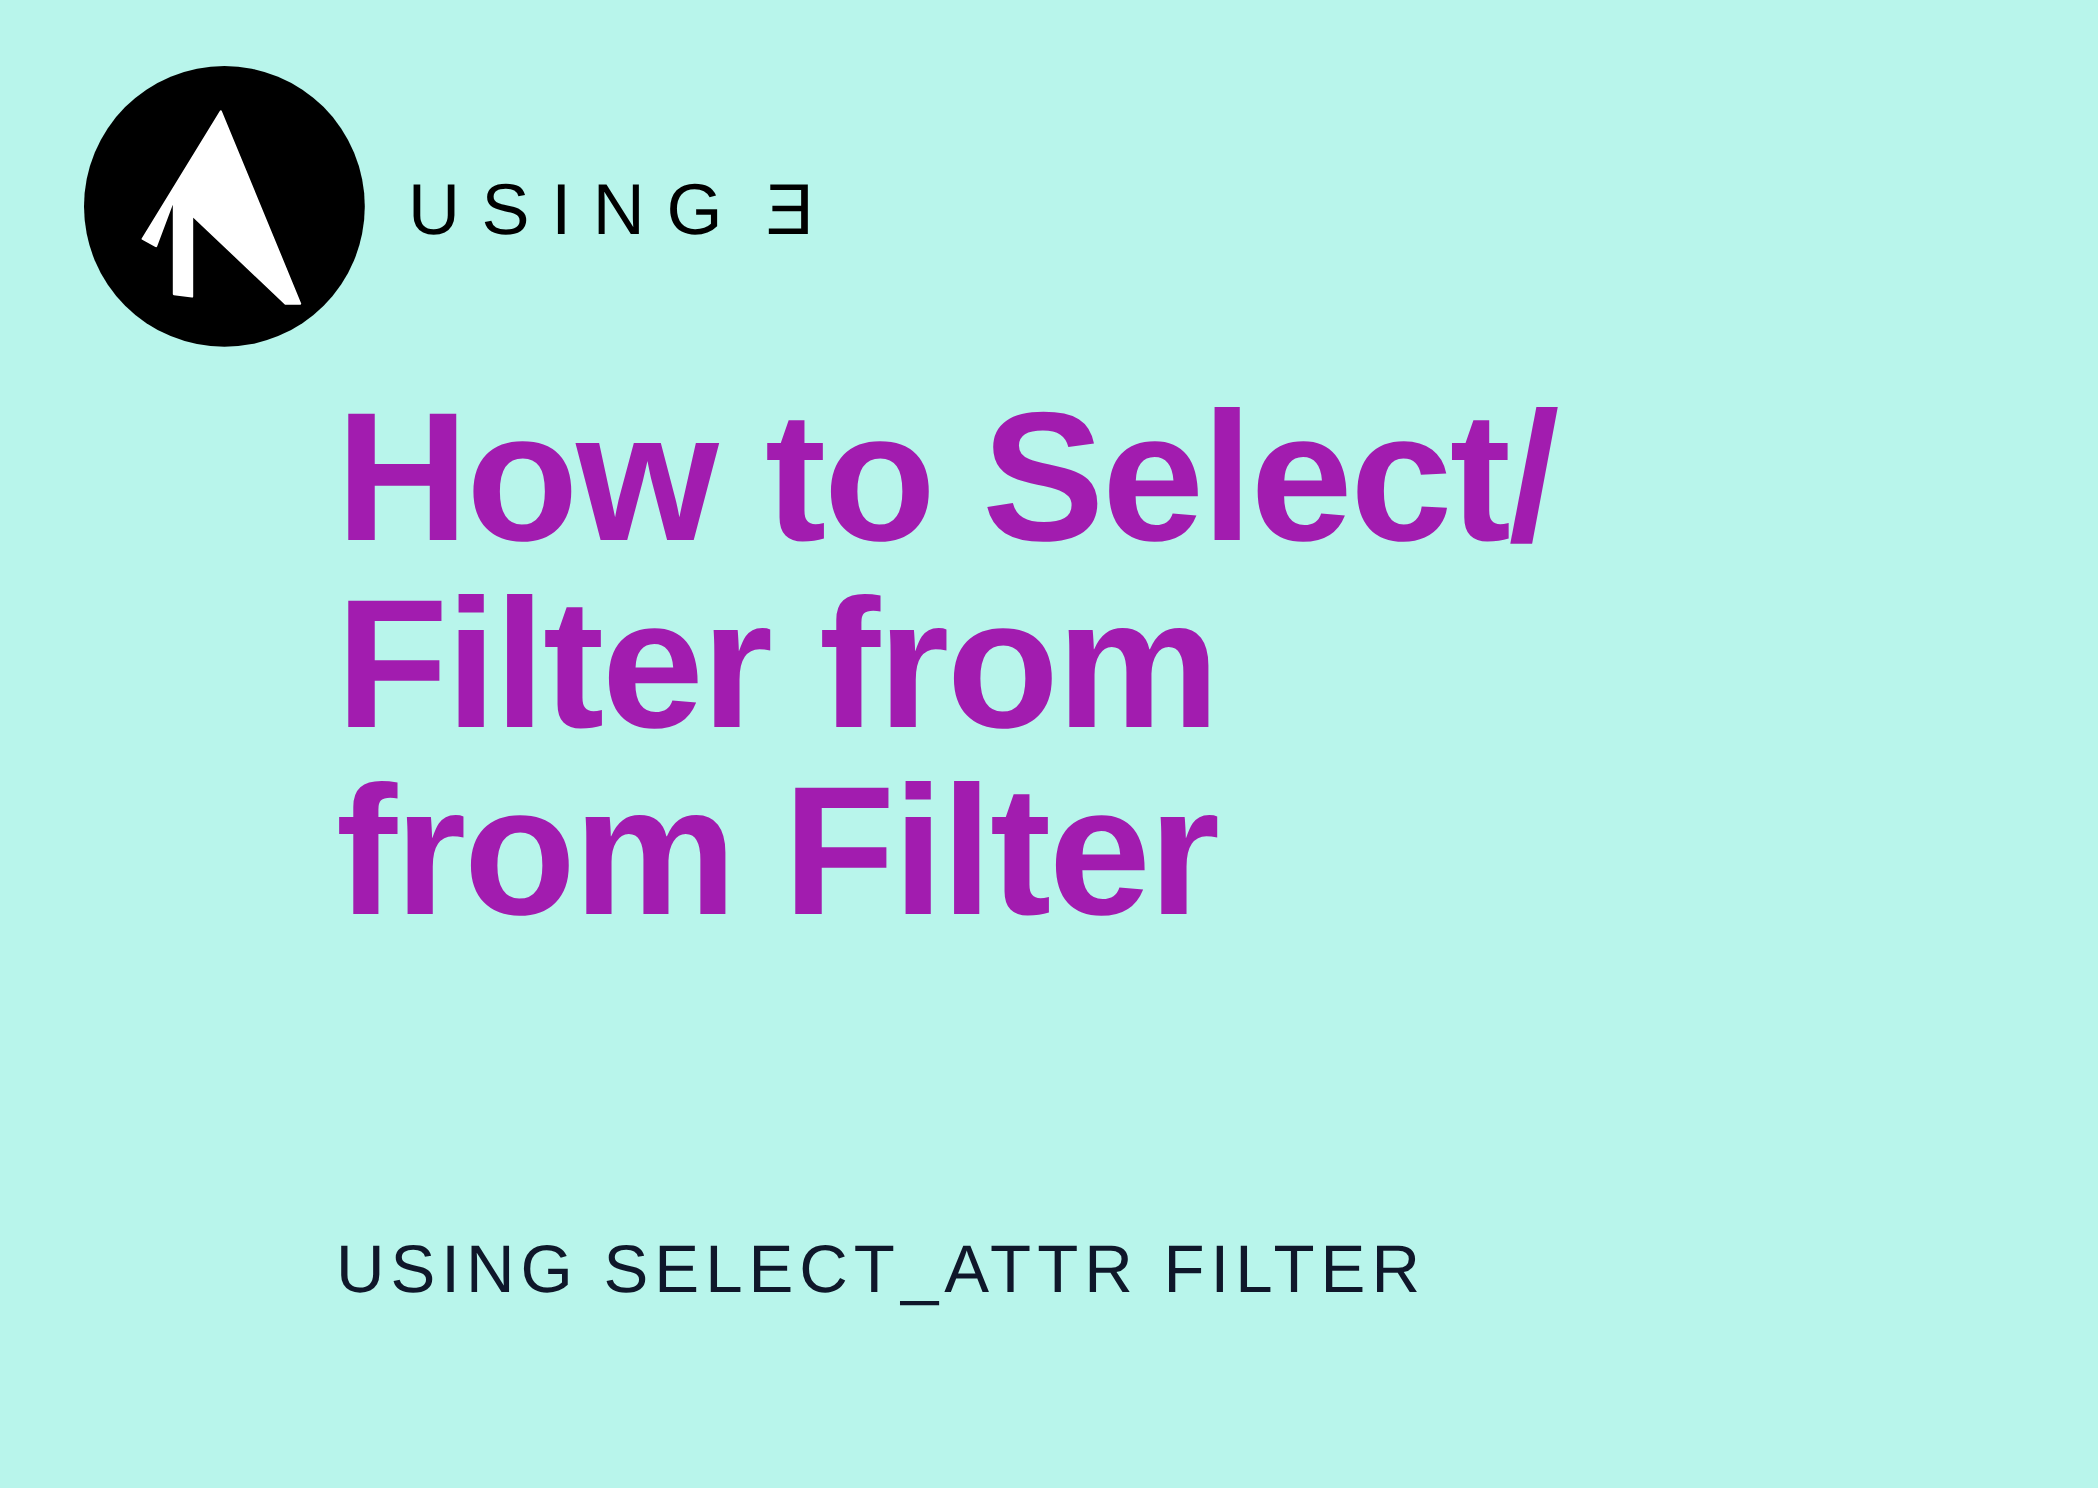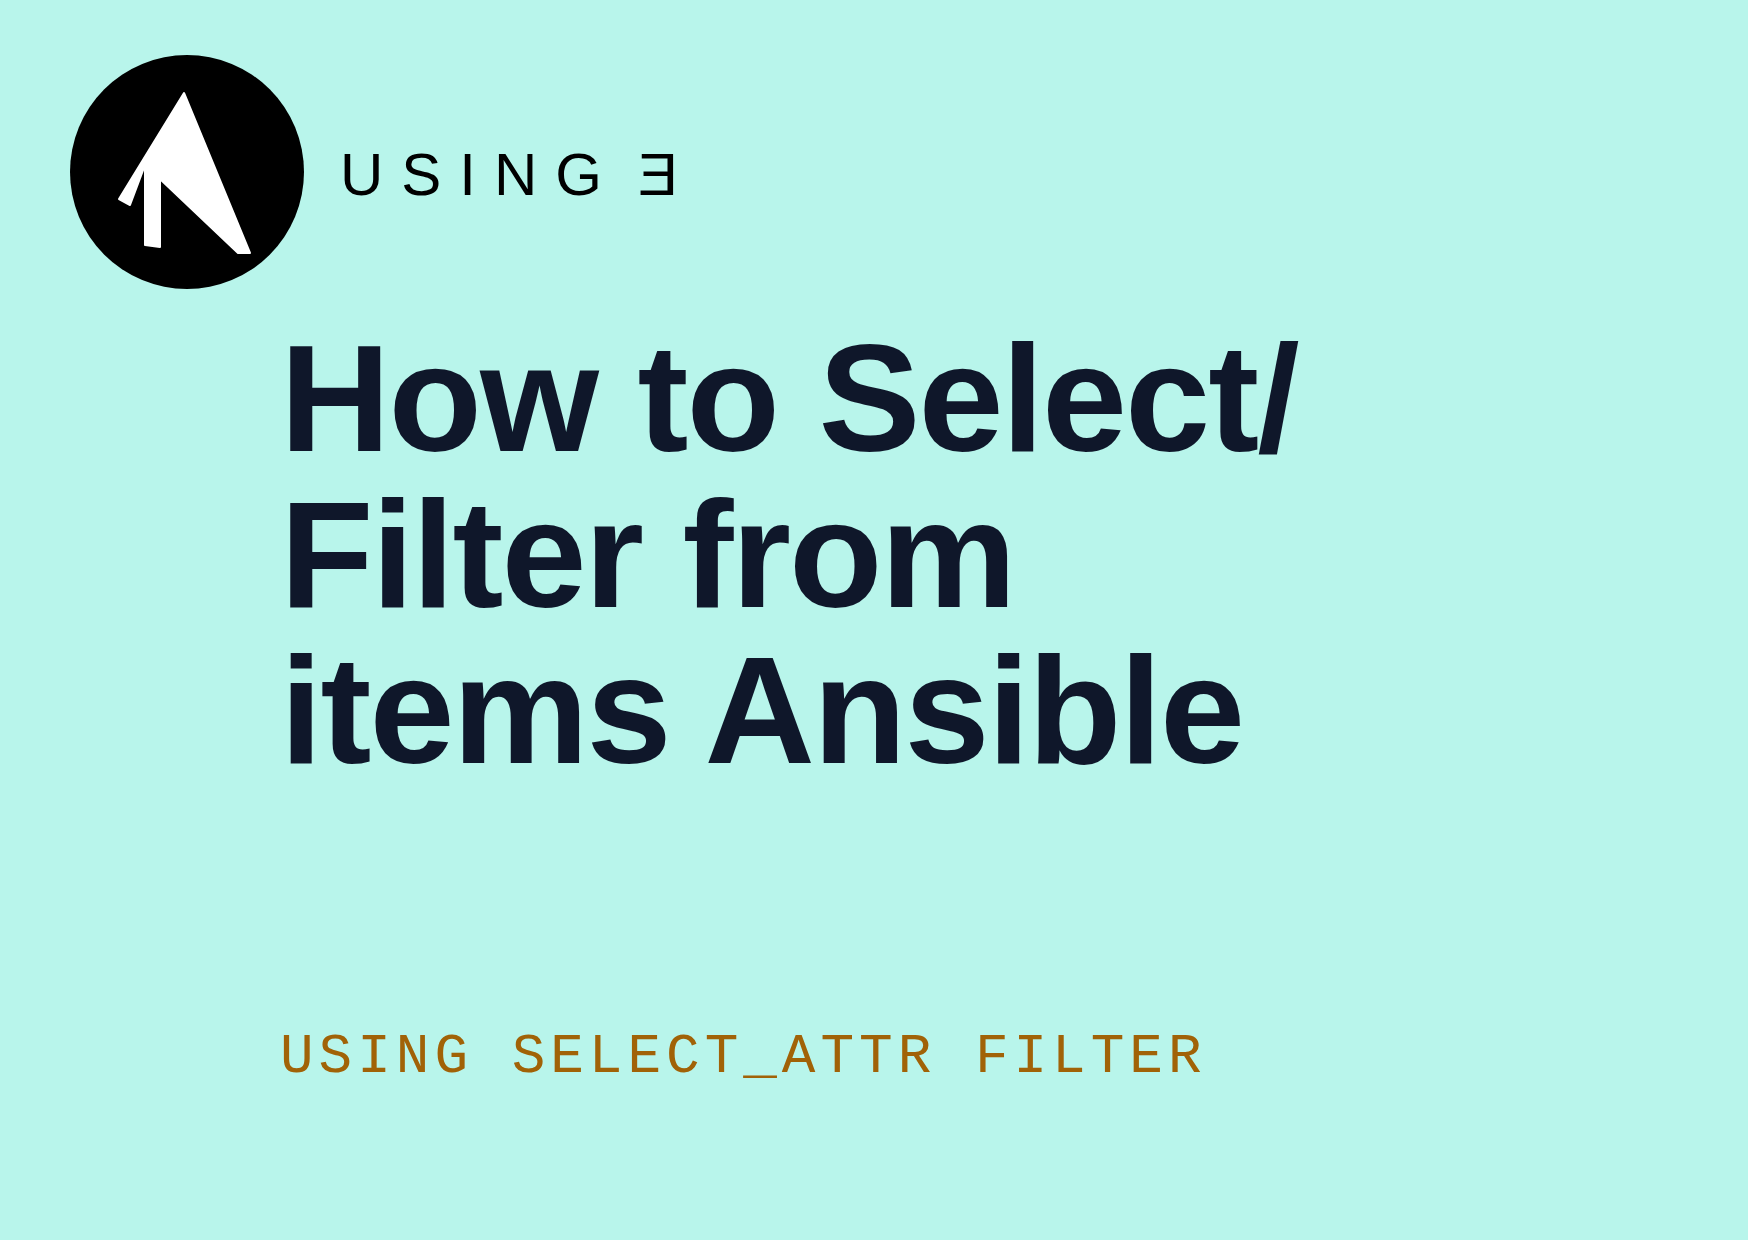--- a/index.html
+++ b/index.html
@@ -35,48 +35,48 @@
       color: #000000;
       font-weight: 400;
       font-family: Arial, sans-serif;
     }
     .title {
       position: absolute;
       top: 320px;
       left: 280px;
       font-size: 153px;
       font-weight: 900;
-      color: #0f172a;
+      color: #a21caf;
       line-height: 1.02;
       letter-spacing: -2px;
       font-family: 'Arial Black', Arial, sans-serif;
     }
     .subtitle {
       position: absolute;
       top: 1025px;
       left: 280px;
       font-size: 56px;
       font-weight: 400;
-      color: #a16207;
+      color: #0f172a;
       letter-spacing: 5px;
-      font-family: Liberation Mono, monospace;
+      font-family: Liberation Sans, sans-serif;
     }
   </style>
 </head>
 <body>
 
 <div class="logo-container">
   <svg width="150" height="170" viewBox="0 0 150 170">
     <path d="M 72 6 L 138 166 L 126 166 L 48 92 L 48 160 L 33 158 L 33 78 L 18 118 L 7 112 Z" fill="#FFFFFF" stroke="#FFFFFF" stroke-width="2" stroke-linejoin="round"></path>
   </svg>
 </div>
 
 <div class="brand-name">
   <span>USING</span><span style="display:inline-block;transform:scaleX(-1);">E</span>
 </div>
 
 <div class="title">
   <span>How to Select/</span><br>
   <span>Filter from</span><br>
-  <span>items Ansible</span><br>
+  <span>from Filter</span><br>
 </div>
 
 <div class="subtitle">USING SELECT_ATTR FILTER</div>
 
 </body></html>

